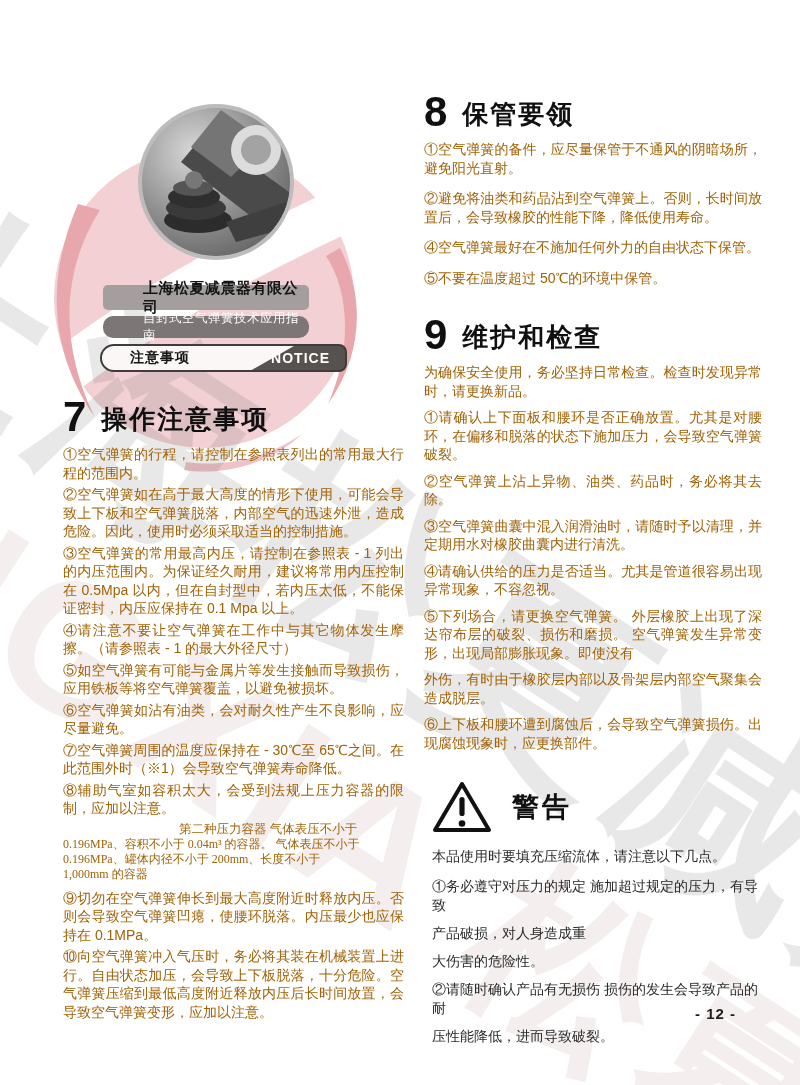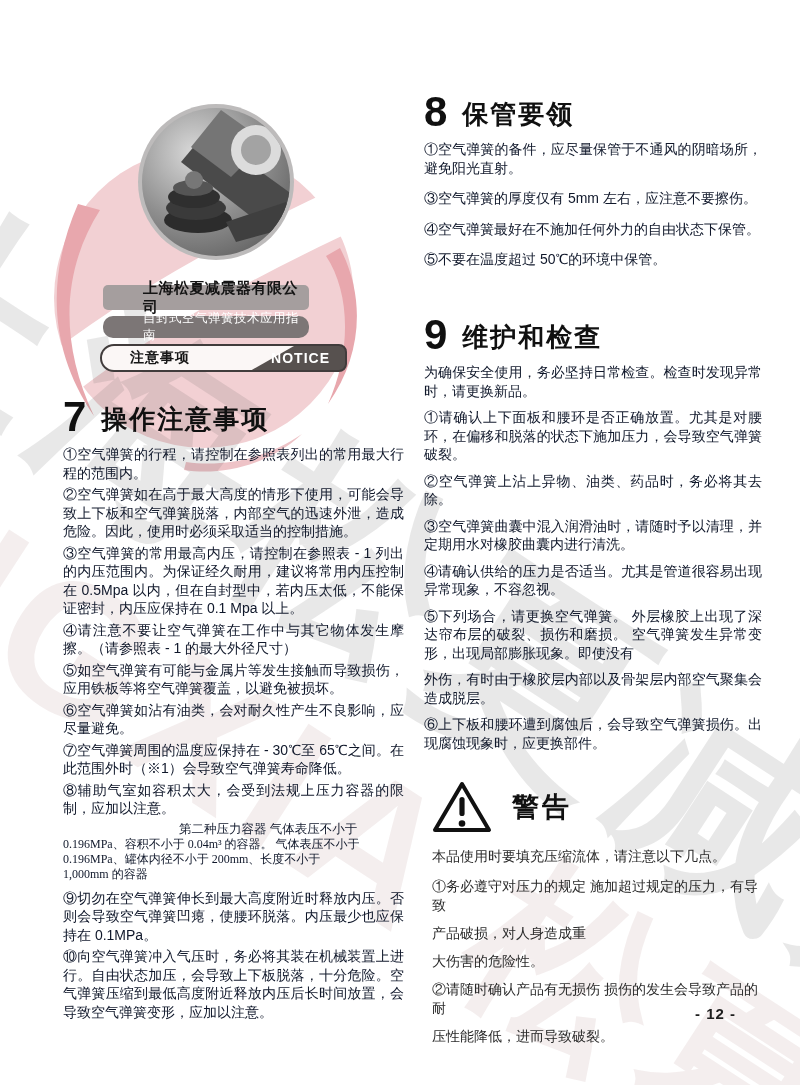--- a/index.html
+++ b/index.html
@@ -51,21 +51,21 @@
   }
   
   .sec-head { display:flex; align-items:flex-end; gap:15px; margin-bottom:9px; }
   .sec-num { font-size:42px; font-weight:800; line-height:38px; color:#101010; }
   .sec-title { font-size:26px; font-weight:700; line-height:33px; color:#101010; letter-spacing:2px; }
   
   .col-left  { position:absolute; left:63px;  top:398px; width:341px; z-index:1; }
   .col-r8    { position:absolute; left:424px; top:93px;  width:338px; z-index:1; }
   .col-r9    { position:absolute; left:424px; top:316px; width:338px; z-index:1; }
   .warning   { position:absolute; left:432px; top:780px; width:338px; z-index:1; }
-  .body p { margin:0 0 3px; font-size:14px; line-height:18.5px; color:#0f172a; text-align:justify; }
+  .body p { margin:0 0 3px; font-size:14px; line-height:18.5px; color:#a16207; text-align:justify; }
   .col-r8 .body p { margin-bottom:12px; }
   .col-r9 .body p { margin-bottom:8px; }
   .col-r9 .intro  { margin-bottom:10px; }
   
   .note { margin:4px 0 7px; font-family:"Liberation Serif", serif; color:#3c3c3c; }
   .note p { margin:0; font-size:12px; line-height:15px; text-align:left; font-family:"Liberation Serif", serif; }
   .note p.n0 { padding-left:116px; font-size:12.5px; }
   
   .warn-head { display:flex; align-items:center; gap:20px; margin-bottom:13px; }
   .warn-title { font-size:27px; font-weight:800; color:#101010; letter-spacing:3px; }
@@ -159,21 +159,21 @@
     </div>
   </div>
 
   <div class="col-r8">
     <div class="sec-head">
       <span class="sec-num">8</span>
       <span class="sec-title">保管要领</span>
     </div>
     <div class="body">
       <p>①空气弹簧的备件，应尽量保管于不通风的阴暗场所，避免阳光直射。</p>
-      <p>③空气弹簧的厚度仅有 5mm 左右，应注意不要擦伤。</p>
+      <p>②避免将油类和药品沾到空气弹簧上。否则，长时间放置后，会导致橡胶的性能下降，降低使用寿命。</p>
       <p>④空气弹簧最好在不施加任何外力的自由状态下保管。</p>
       <p>⑤不要在温度超过 50℃的环境中保管。</p>
     </div>
   </div>
 
   <div class="col-r9">
     <div class="sec-head">
       <span class="sec-num">9</span>
       <span class="sec-title">维护和检查</span>
     </div>

